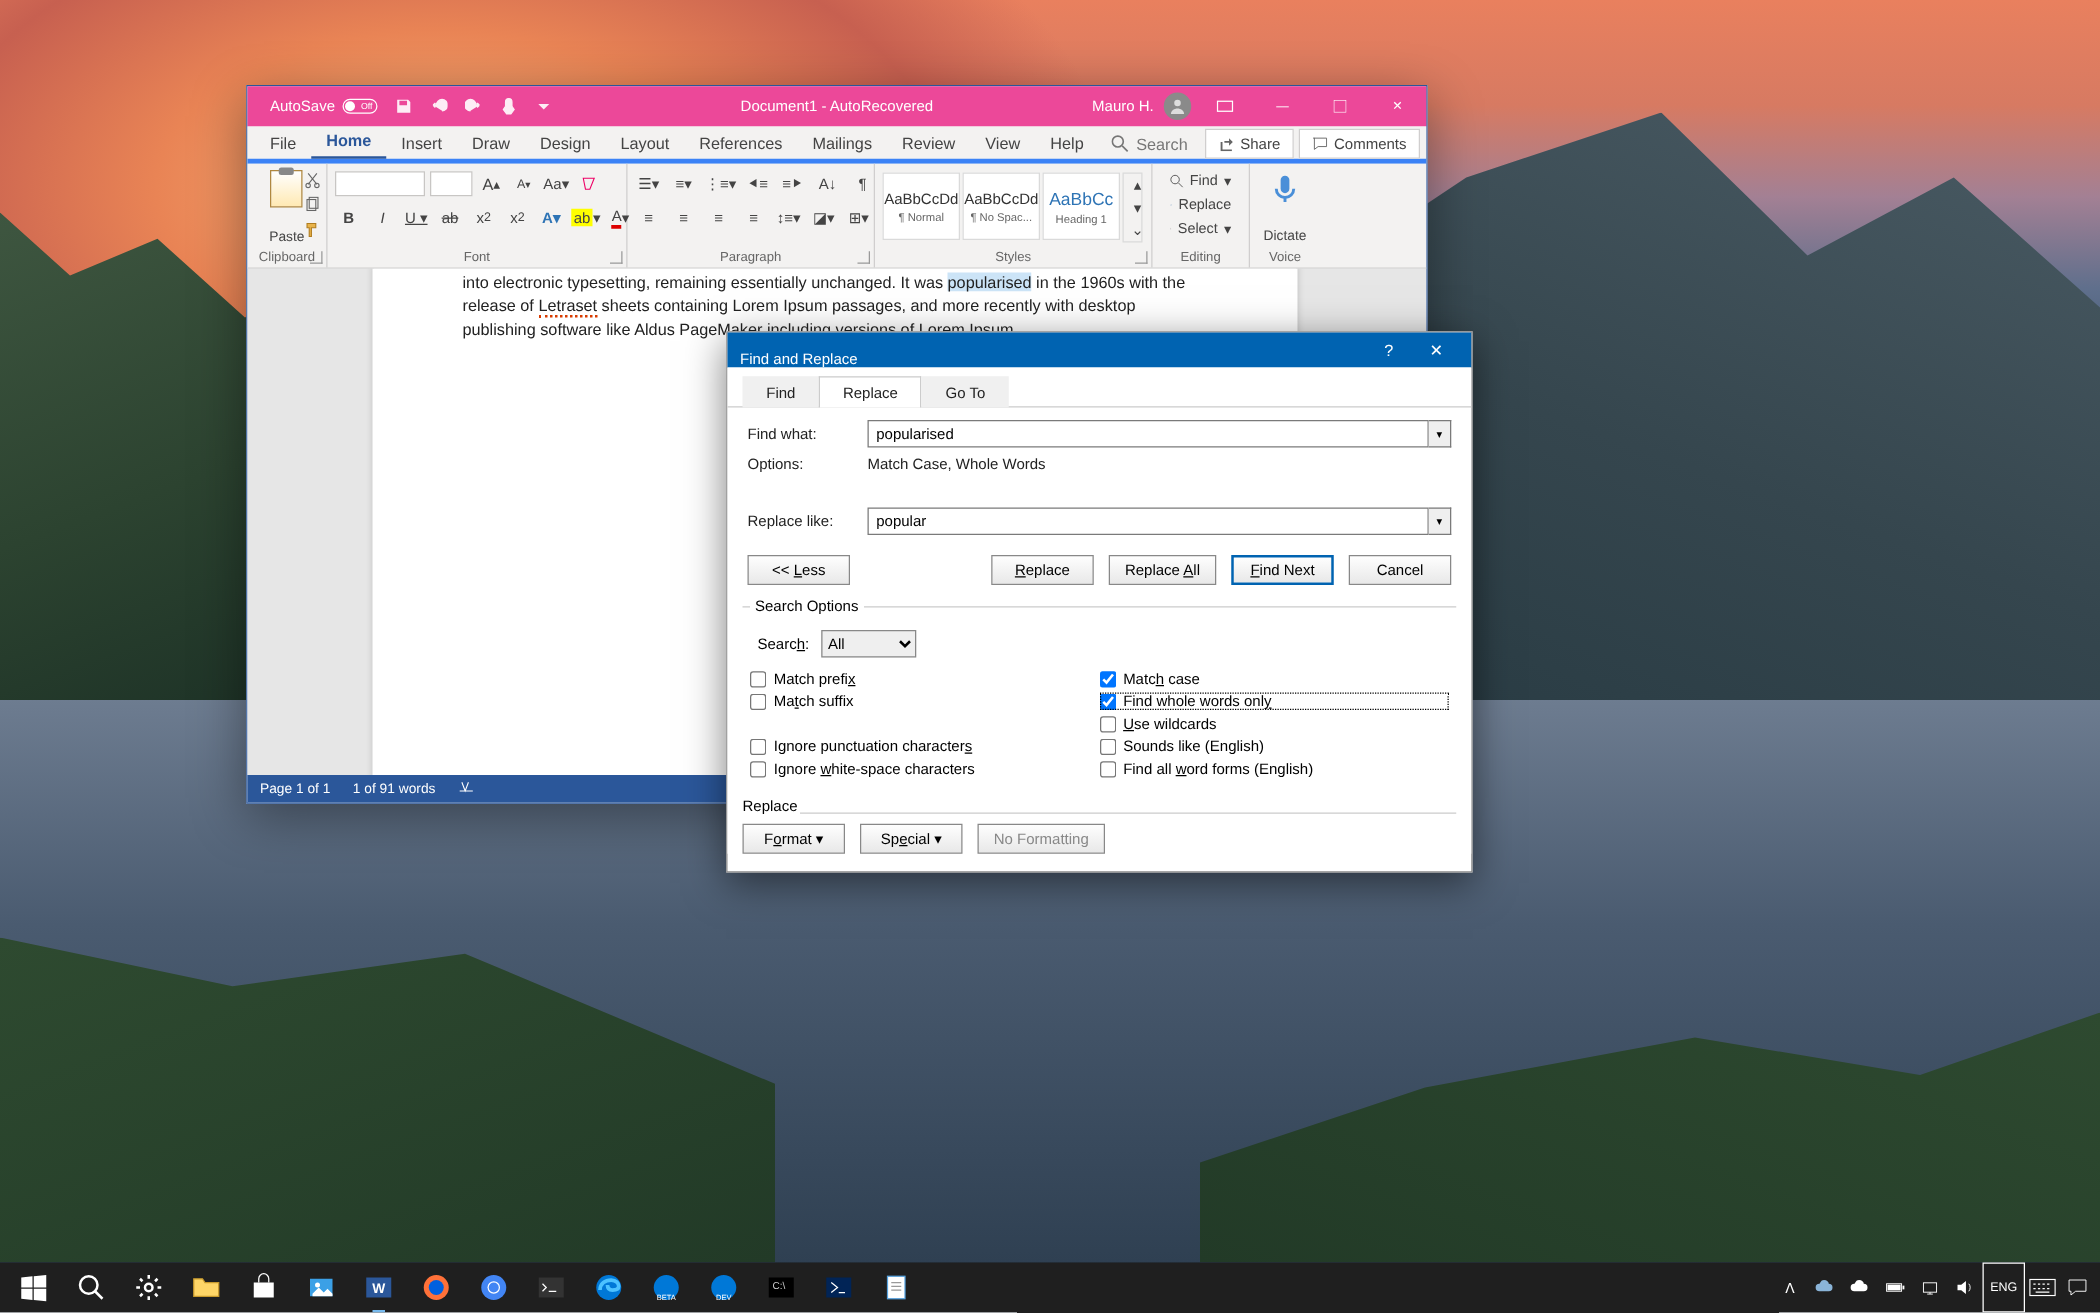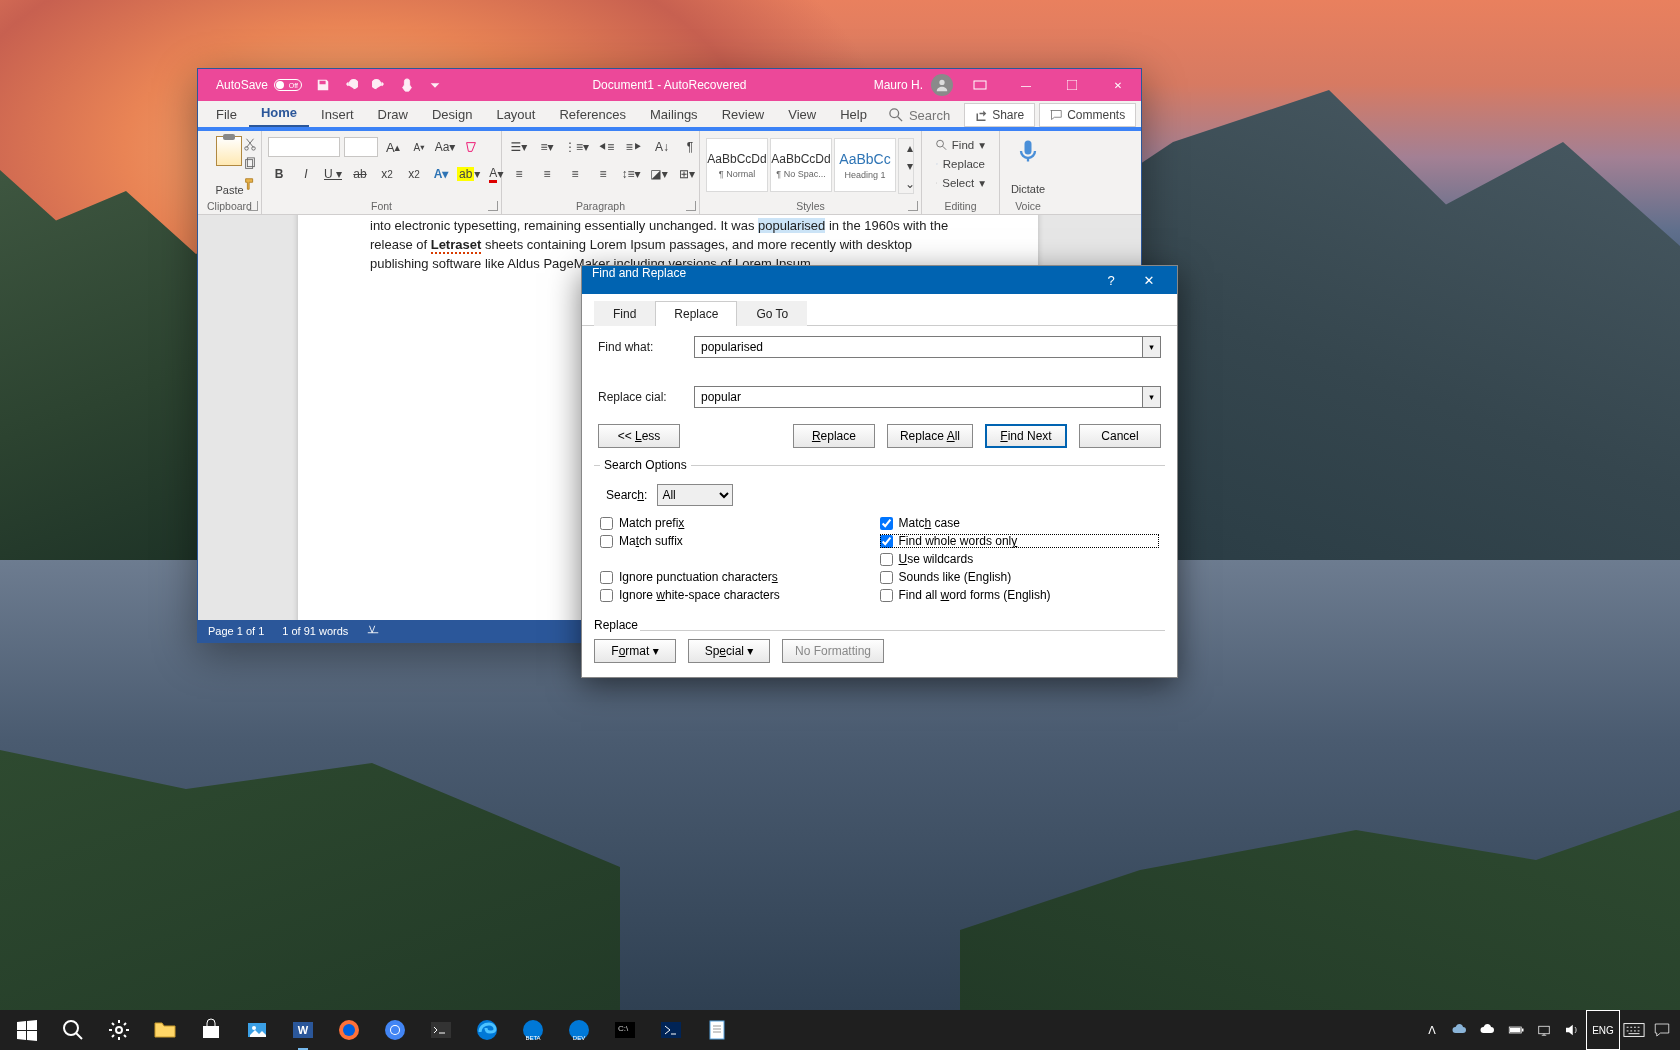--- a/index.html
+++ b/index.html
@@ -83,28 +83,28 @@
 .style-item{width:62px;height:54px;border:1px solid #dadada;background:#fff;display:flex;flex-direction:column;align-items:center;justify-content:center;font-size:9px;color:#666;}
 .style-item .prev{font-size:12px;color:#333;margin-bottom:3px;}
 .style-item.heading .prev{color:#2e74b5;font-size:14px;}
 
 .editing-col{display:flex;flex-direction:column;gap:2px;padding:2px 4px;}
 .editing-item{display:flex;align-items:center;gap:5px;font-size:11.5px;color:#444;padding:2px 4px;}
 
 .document-area{position:relative;flex:1;background:#e6e6e6;height:calc(100% - 32px - 30px - 84px - 22px);overflow:hidden;}
 .page{position:absolute;left:100px;top:-4px;width:740px;background:#fff;min-height:500px;box-shadow:0 0 6px rgba(0,0,0,.2);padding:6px 72px 30px;}
 .doc-text{font-size:13px;color:#222;line-height:1.45;}
-.spellerr{border-bottom:2px dotted #d83b01;font-weight:bold;}
+.spellerr{border-bottom:2px dotted #d83b01;}
 .sel-word{background:#cce4f7;}
 
 .statusbar{height:22px;background:#2b579a;color:#fff;font-size:11px;display:flex;align-items:center;padding:0 10px;gap:18px;}
 
 
 .dialog{position:absolute;left:581px;top:265px;width:597px;background:#fff;border:1px solid #888;box-shadow:0 8px 30px rgba(0,0,0,.5);}
-.dlg-title{height:28px;background:#0063b1;color:#fff;display:flex;align-items:flex-start;padding:0 10px;font-size:12px;gap:48px;}
+.dlg-title{height:28px;background:#0063b1;color:#fff;display:flex;align-items:flex-end;padding:0 10px;font-size:12px;gap:48px;}
 .dlg-title-btns{margin-left:auto;display:flex;gap:2px;}
 .dlg-tbtn{width:36px;height:28px;display:flex;align-items:center;justify-content:center;font-size:13px;}
 .dlg-body{padding:0;background:#fff;}
 .dlg-tabs{display:flex;border-bottom:1px solid #ccc;padding:6px 12px 0;gap:0;}
 .dlg-tab{padding:5px 18px;font-size:12px;color:#222;border:1px solid transparent;border-bottom:none;position:relative;top:1px;background:#f0f0f0;}
 .dlg-tab.active{background:#fff;border-color:#ccc;}
 .dlg-form{padding:10px 16px 4px;}
 .form-row{display:flex;align-items:center;margin-bottom:6px;font-size:12px;}
 .form-label{width:96px;color:#222;}
 .form-input{flex:1;height:22px;border:1px solid #7a7a7a;padding:0 6px;font-size:12px;}
@@ -409,23 +409,27 @@
       <div class="dlg-tab">Find</div>
       <div class="dlg-tab active">Replace</div>
       <div class="dlg-tab">Go To</div>
     </div>
     <div class="dlg-form">
       <div class="form-row">
         <label class="form-label">Find what:</label>
         <input class="form-input" value="popularised" style="">
         <div class="form-dd-btn">▾</div>
       </div>
+      <div class="form-row">
+        <label class="form-label">Options:</label>
+        <span class="options-text inline">Match Case, Whole Words</span>
+      </div>
       <div style="height:22px"></div>
       <div class="form-row">
-        <label class="form-label">Replace cial:</label>
+        <label class="form-label">Replace like:</label>
         <input class="form-input" value="popular" style="">
         <div class="form-dd-btn">▾</div>
       </div>
     </div>
     <div class="dlg-buttons">
       <button class="dlg-btn">&lt;&lt; <span class="underline-access">L</span>ess</button>
       <div class="dlg-spacer"></div>
       <button class="dlg-btn"><span class="underline-access">R</span>eplace</button>
       <button class="dlg-btn">Replace <span class="underline-access">A</span>ll</button>
       <button class="dlg-btn primary"><span class="underline-access">F</span>ind Next</button>

